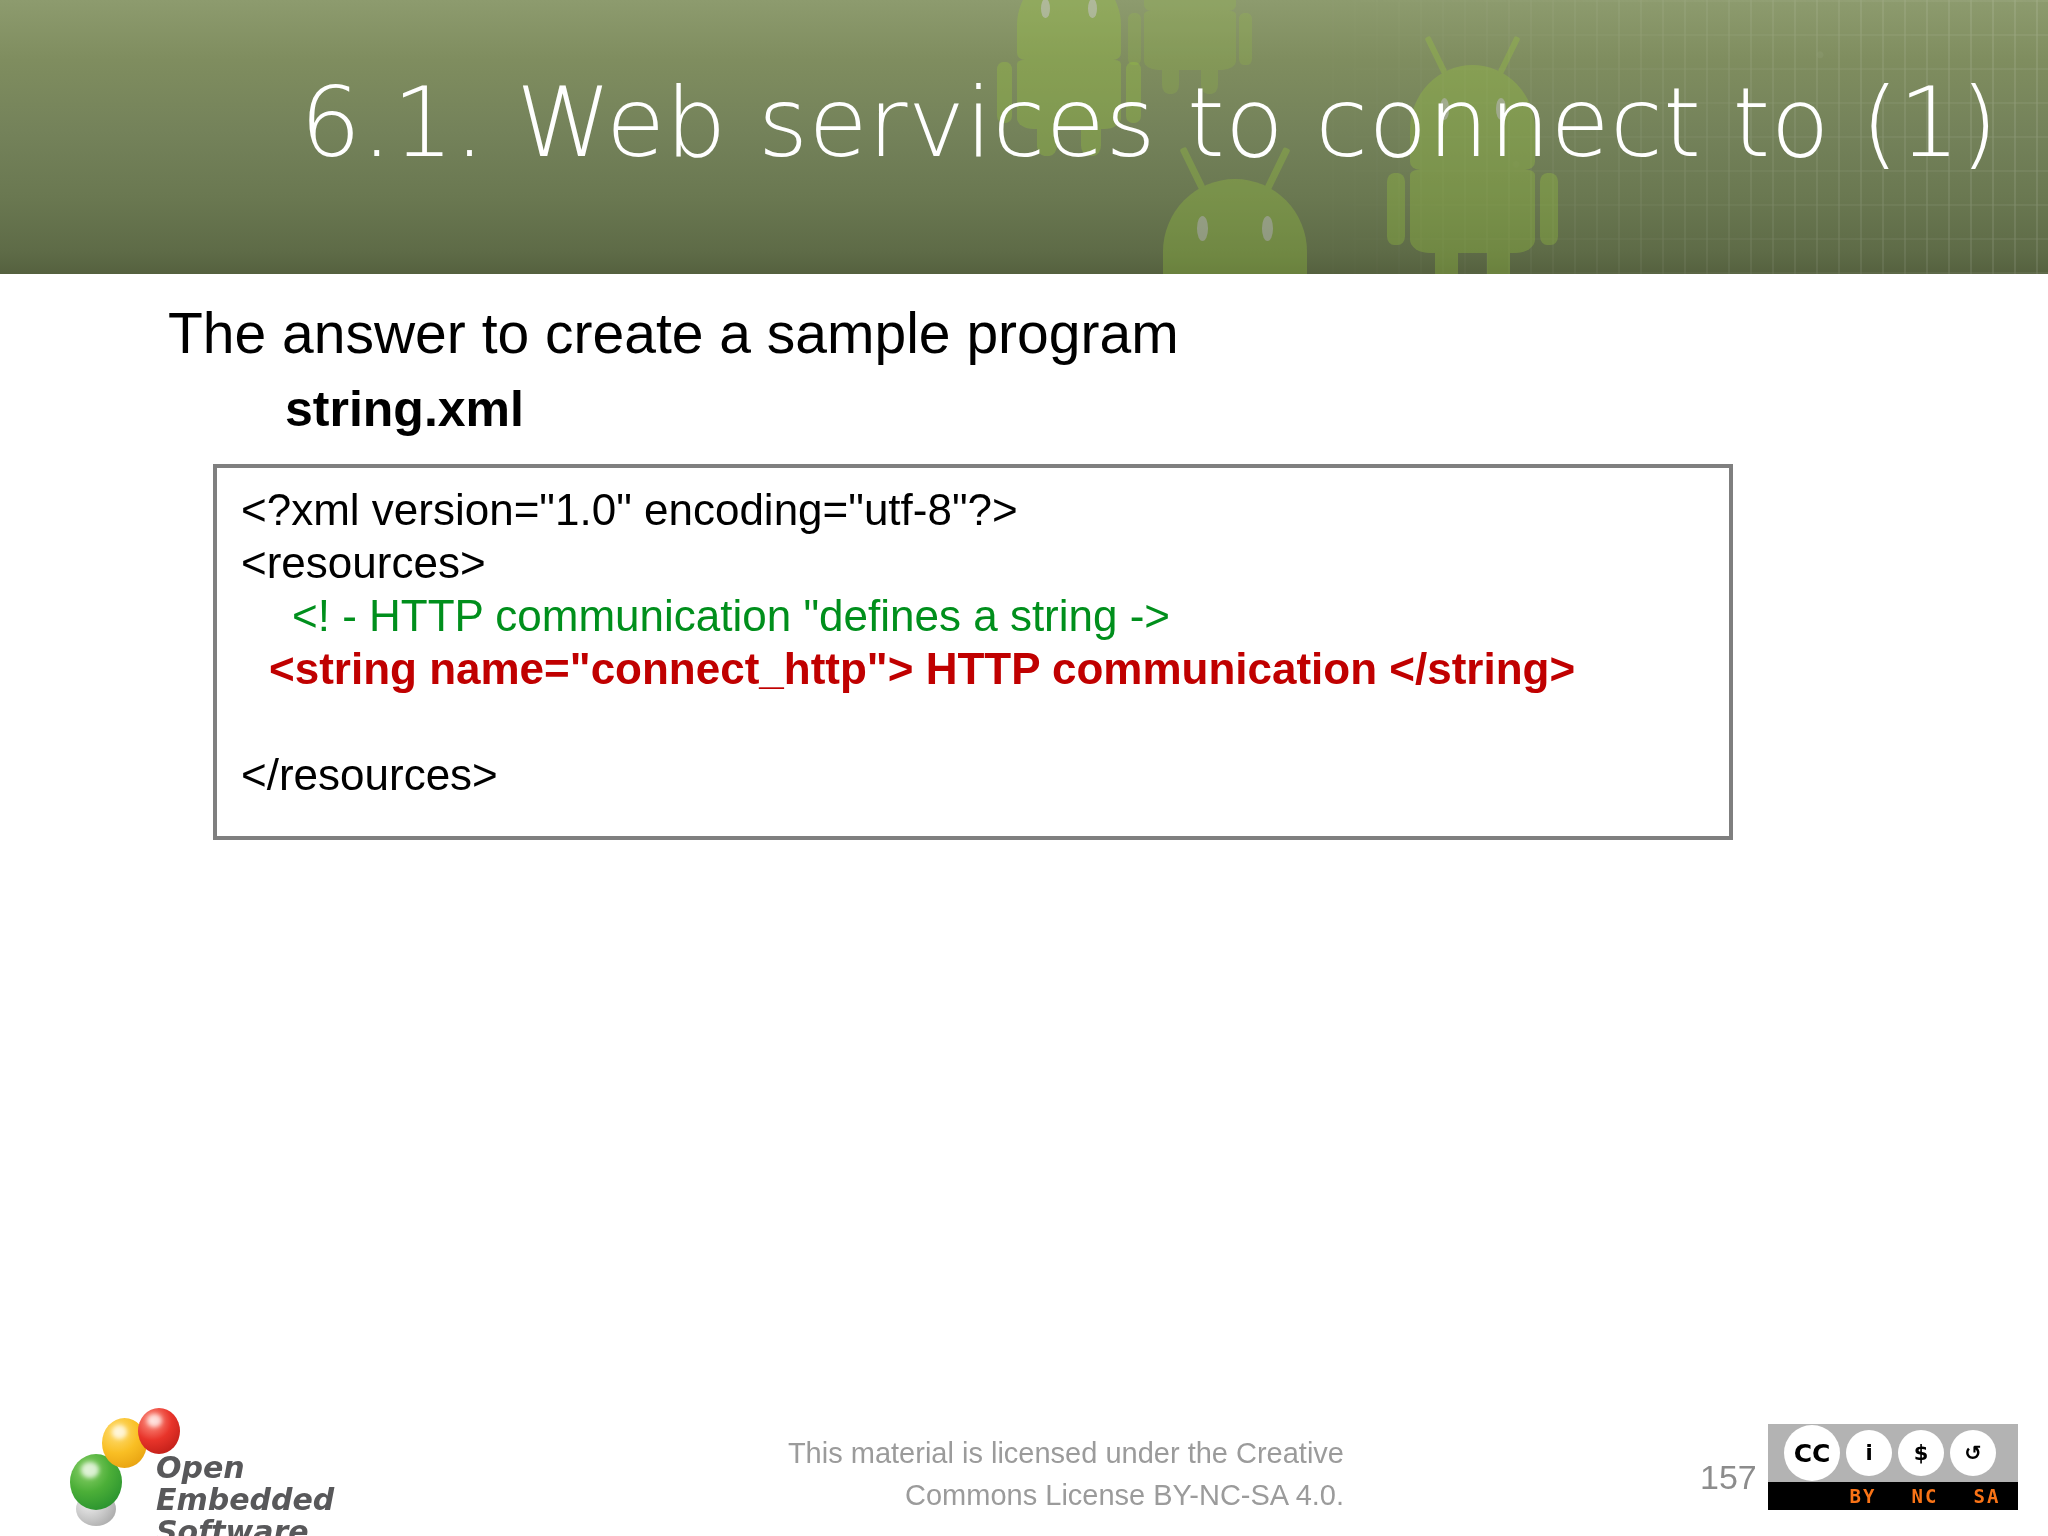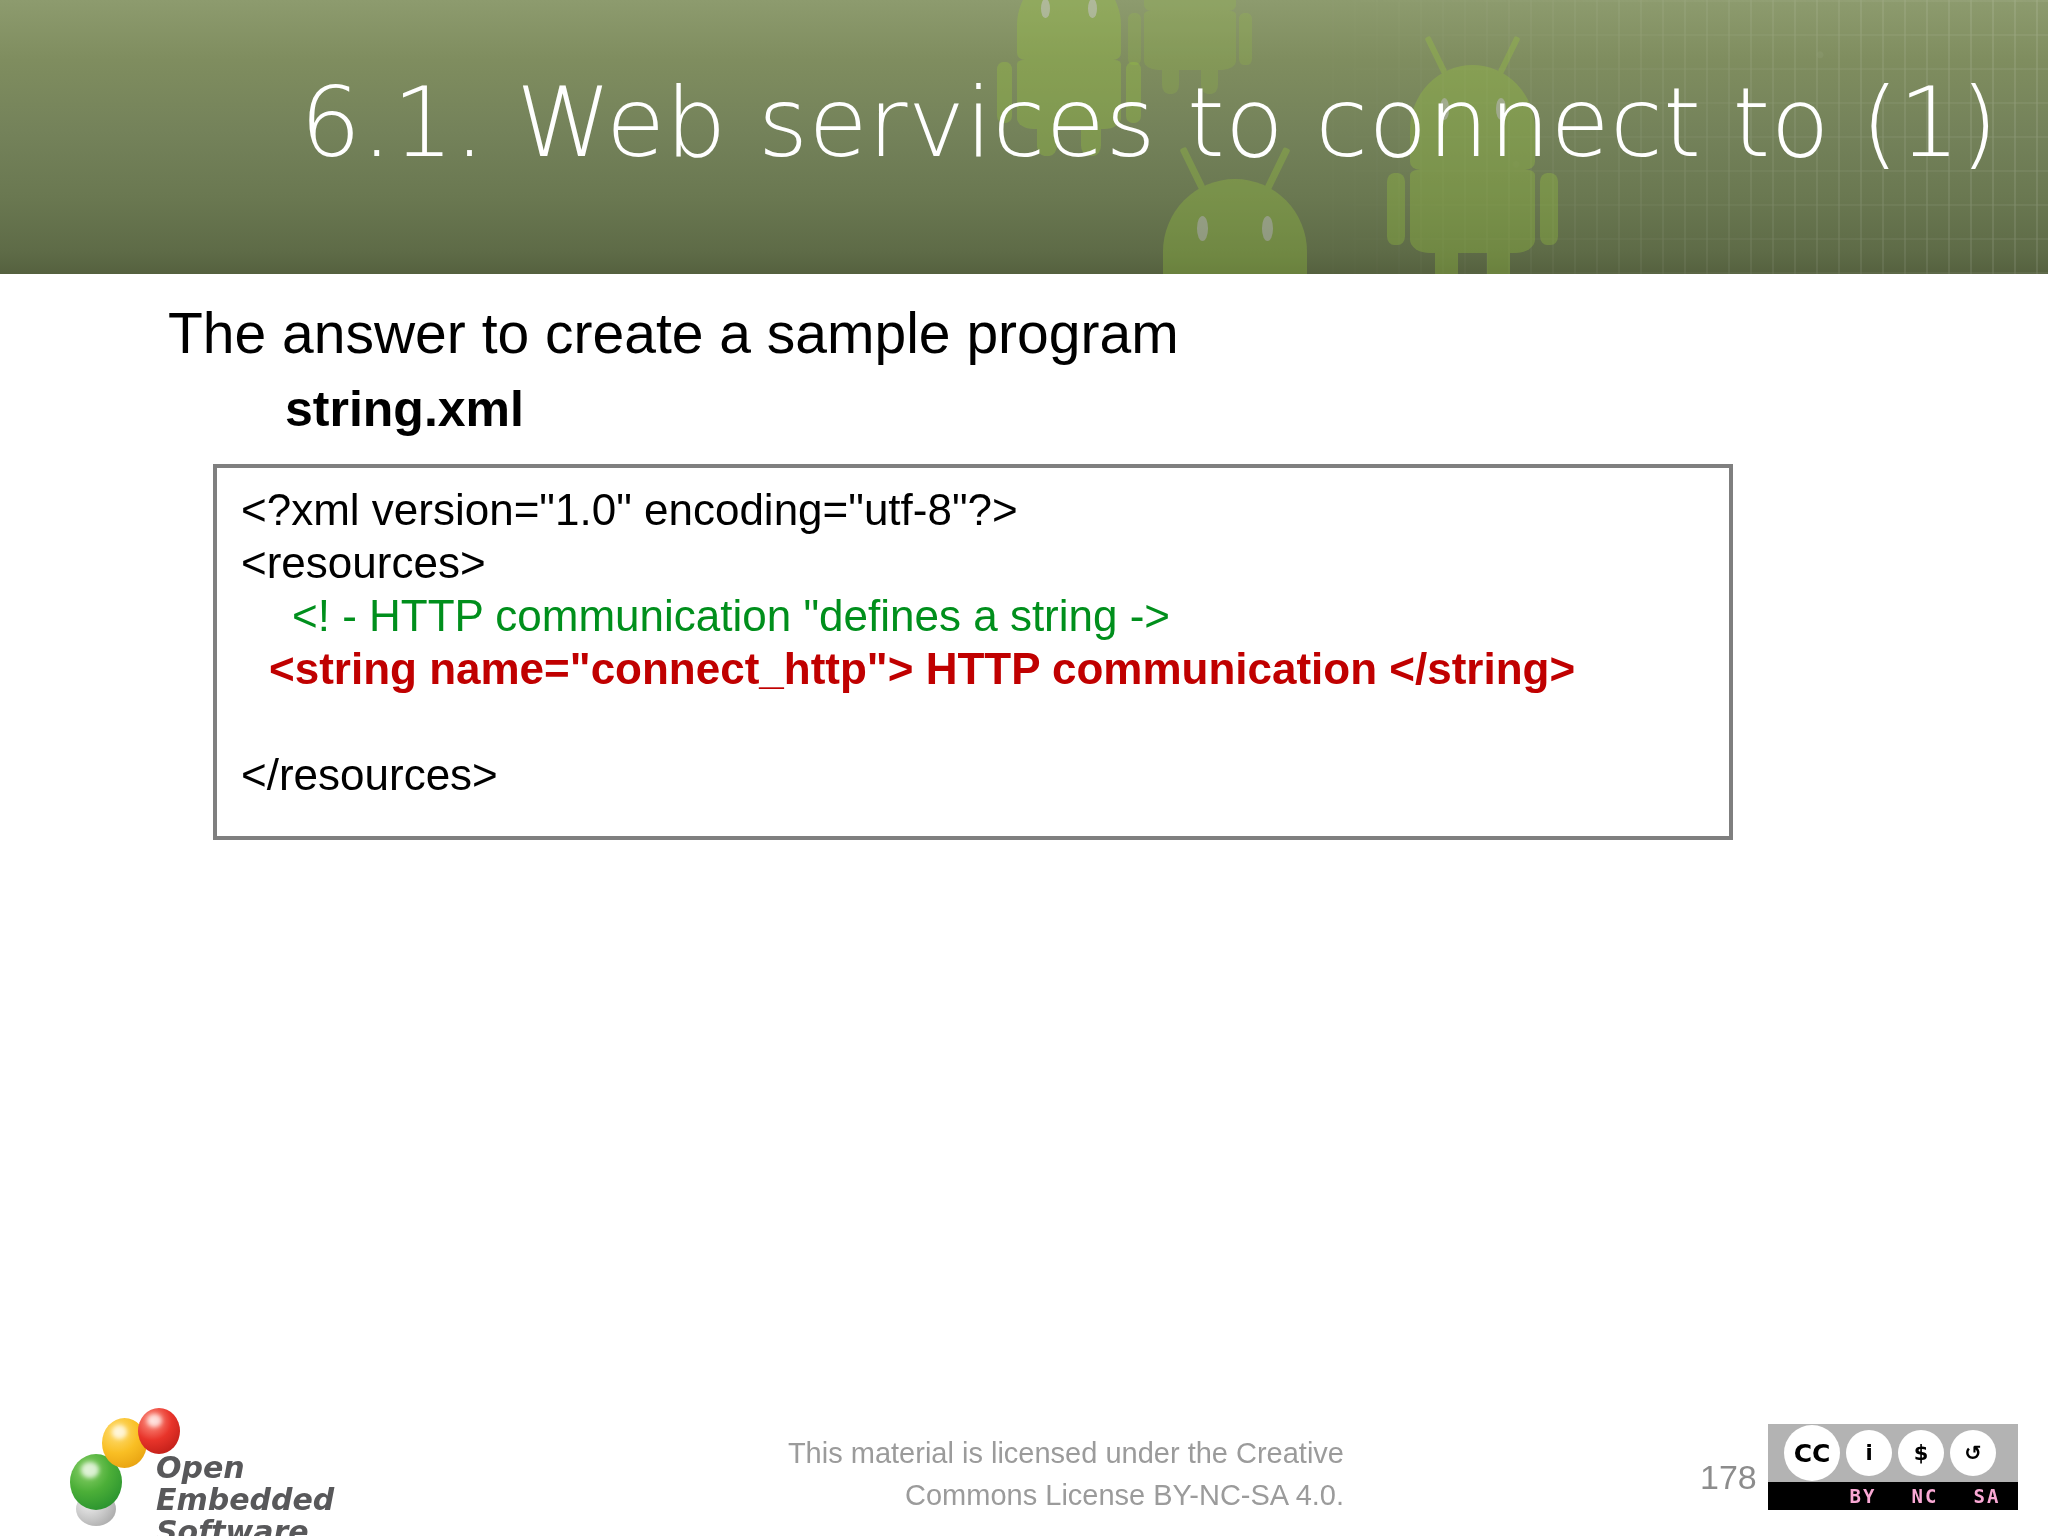--- a/index.html
+++ b/index.html
@@ -304,21 +304,21 @@
     background: #b3b3b3;
     display: flex;
     align-items: center;
     padding-left: 16px;
     box-sizing: border-box;
   }
   #cc-badge-bottom {
     flex: 1;
     display: flex;
     align-items: center;
-    color: #f9a8d4;
+    color: #f97316;
     font-family: "DejaVu Sans Mono", monospace;
     font-size: 19px;
     font-weight: bold;
     letter-spacing: 2px;
     padding-left: 64px;
     box-sizing: border-box;
   }
   #cc-badge-bottom span { flex: 1; text-align: center; }
   .cc-circle {
     width: 46px;
@@ -413,21 +413,21 @@
   <span class="sphere" id="sphere-gray"></span>
   <span class="sphere" id="sphere-green"></span>
   <span class="sphere" id="sphere-yellow"></span>
   <span class="sphere" id="sphere-red"></span>
   <div id="logo-text">Open Embedded
 Software Foundation</div>
 </div>
 
 <div id="license-note">This material is licensed under the Creative Commons License BY-NC-SA 4.0.</div>
 
-<div id="page-number">178</div>
+<div id="page-number">157</div>
 
 <div id="cc-badge">
   <div id="cc-badge-top">
     <span class="cc-circle big">CC</span>
     <span class="cc-circle">i</span>
     <span class="cc-circle">$</span>
     <span class="cc-circle">↺</span>
   </div>
   <div id="cc-badge-bottom">
     <span>BY</span>

